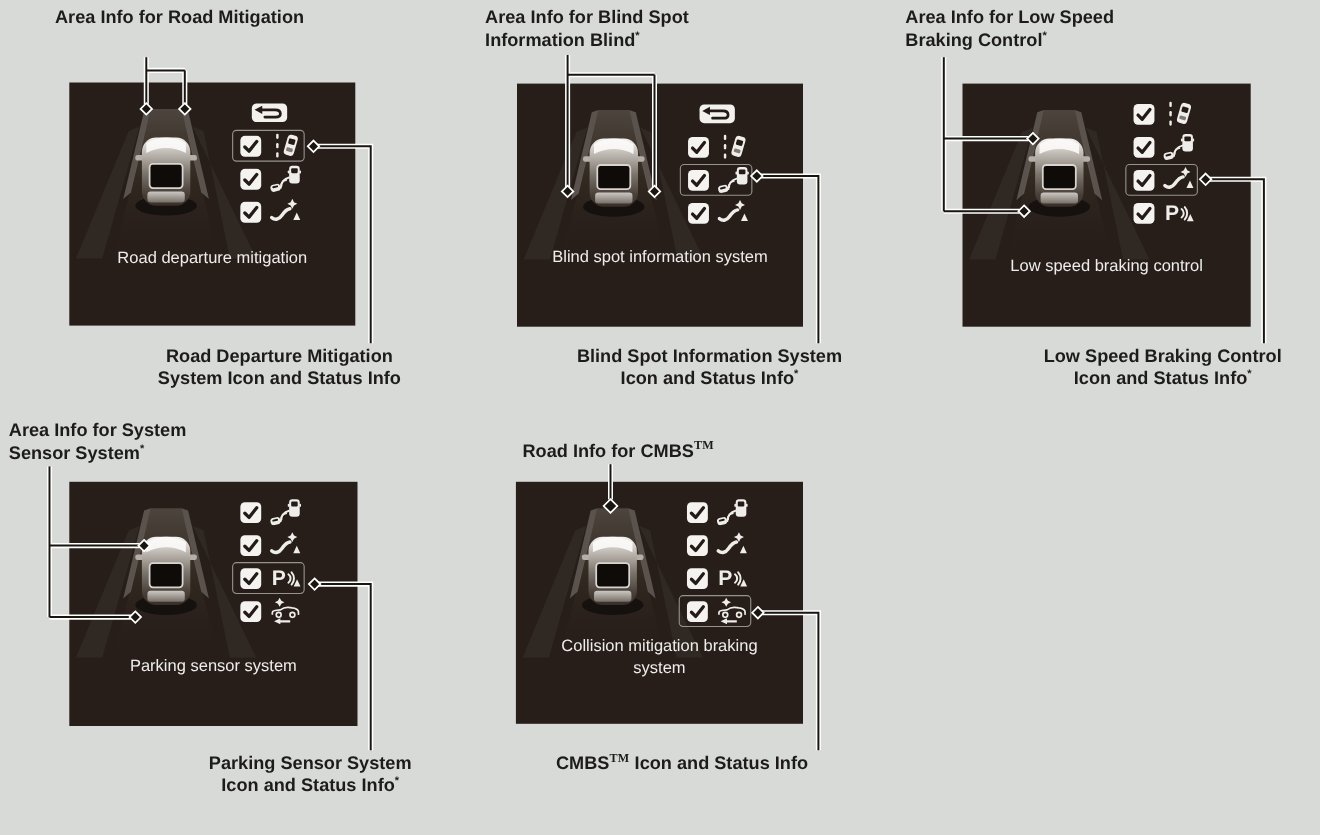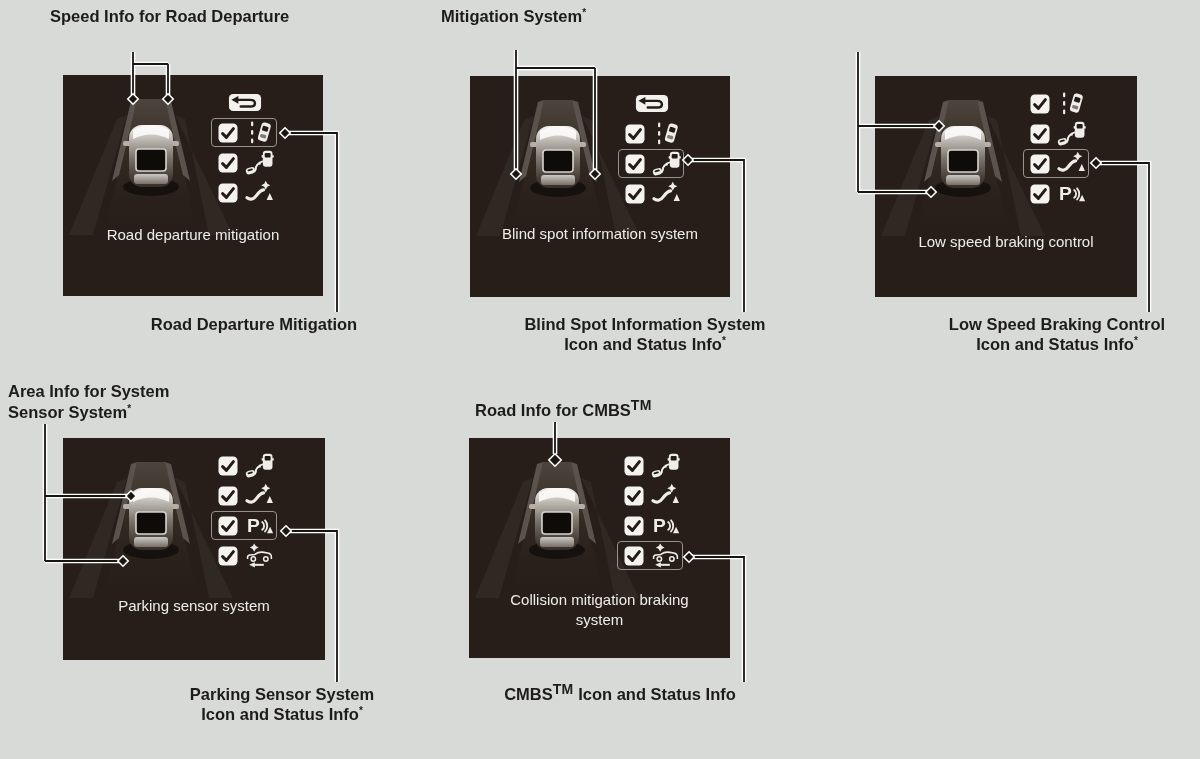--- a/index.html
+++ b/index.html
@@ -12,21 +12,21 @@
   
   .area-label{
     position:absolute;color:#1d1c1a;font-size:16.5px;font-weight:700;
     line-height:21px;white-space:nowrap;z-index:3;
   }
   .icon-label{
     position:absolute;color:#1d1c1a;font-size:16.5px;font-weight:700;
     line-height:20px;text-align:center;white-space:nowrap;z-index:3;
   }
   sup{font-size:10px;line-height:0;}
-  sup.tm{font-size:14px;letter-spacing:.3px;}
+  sup.tm{font-size:11px;letter-spacing:.3px;font-family:Liberation Serif, serif;}
   
   .panel{
     position:absolute;background:#271e1a;z-index:1;overflow:hidden;
   }
   .carart{position:absolute;left:0;top:0;z-index:1;}
   .rows{position:absolute;left:148px;top:13px;z-index:2;}
   .row{
     box-sizing:border-box;width:66px;height:29px;margin-bottom:1px;
     display:flex;align-items:center;gap:7px;padding:0 0 0 6px;
     border:1.5px solid transparent;border-radius:4px;
@@ -37,21 +37,21 @@
   .ic{width:29px;height:25px;flex:0 0 auto;}
   .ic-return-arrow{width:34px;height:19px;}
   .caption{
     position:absolute;left:0;right:0;text-align:center;z-index:2;
     color:#eeedeb;font-size:15px;line-height:20px;white-space:pre-line;
   }
   .p1 .caption{top:150px;}
   .p2 .caption{top:148px;}
   .p3 .caption{top:156px;}
   .p4 .caption{top:158px;}
-  .p5 .caption{top:152px;}
+  .p5 .caption{top:140px;}
   
   .lane-hi,.bs-hi,.bump-hi,.ahead-hi{display:none;}
   
   .overlay{position:absolute;left:0;top:0;z-index:5;pointer-events:none;}
   .lw{fill:none;stroke:#ffffff;stroke-width:4.6px;}
   .lb{fill:none;stroke:#19150f;stroke-width:1.8px;}
   .dm{fill:#19150f;stroke:#ffffff;stroke-width:1.6px;}
 </style>
 </head>
 <body>
@@ -160,21 +160,21 @@
       <rect x="71" y="99" width="34" height="10" rx="3" fill="url(#trunkGrad)"></rect>
       <path class="bump-hi" d="M64,54 Q88,41 112,54" fill="none" stroke="#ffffff" stroke-width="7" opacity="0.22" stroke-linecap="round"></path>
       <path class="bump-hi" d="M64,54 Q88,41 112,54" fill="none" stroke="#f6f4f1" stroke-width="2.8" stroke-linecap="round"></path>
       <path class="bump-hi" d="M62,112 Q88,127 114,112" fill="none" stroke="#ffffff" stroke-width="7" opacity="0.22" stroke-linecap="round"></path>
       <path class="bump-hi" d="M62,112 Q88,127 114,112" fill="none" stroke="#f6f4f1" stroke-width="2.8" stroke-linecap="round"></path>
     </symbol>
   </defs>
 </svg>
 
 <div class="area-label" style="left:50px;top:6px">
-  <div><span>Speed Info for Road Departure</span><sup class="tm"></sup></div>
+  <div><span>Area Info for Road Mitigation</span><sup class="tm"></sup></div>
 </div>
 <div class="panel p1 v-lanes" style="left:63px;top:75px;width:260px;height:221px">
   <svg class="carart" width="176" height="221" viewBox="0 0 176 221">
       <use href="#sym-carscene"></use>
     </svg>
   <div class="rows">
       <div class="row return-row">
         <svg class="ic ic-return-arrow" viewBox="0 0 36 20">
           <use href="#sym-return-arrow"></use>
         </svg>
@@ -201,24 +201,26 @@
         </svg>
         <svg class="ic ic-low-speed-braking" viewBox="0 0 30 26">
           <use href="#sym-low-speed-braking"></use>
         </svg>
       </div>
     </div>
   <div class="caption">Road departure mitigation</div>
 </div>
 <div class="icon-label" style="left:134px;top:314px;width:240px">
   <div><span>Road Departure Mitigation</span><sup class="tm"></sup><span></span></div>
+  <div><span>System Icon and Status Info</span><sup></sup></div>
 </div>
 
 <div class="area-label" style="left:441px;top:6px">
-  <div><span>Mitigation System</span><sup>*</sup></div>
+  <div><span>Area Info for Blind Spot</span><sup class="tm"></sup></div>
+  <div><span>Information Blind</span><sup>*</sup></div>
 </div>
 <div class="panel p2 v-blind" style="left:470px;top:76px;width:260px;height:221px">
   <svg class="carart" width="176" height="221" viewBox="0 0 176 221">
       <use href="#sym-carscene"></use>
     </svg>
   <div class="rows">
       <div class="row return-row">
         <svg class="ic ic-return-arrow" viewBox="0 0 36 20">
           <use href="#sym-return-arrow"></use>
         </svg>
@@ -249,20 +251,22 @@
       </div>
     </div>
   <div class="caption">Blind spot information system</div>
 </div>
 <div class="icon-label" style="left:510px;top:314px;width:270px">
   <div><span>Blind Spot Information System</span><sup class="tm"></sup><span></span></div>
   <div><span>Icon and Status Info</span><sup>*</sup></div>
 </div>
 
 <div class="area-label" style="left:823px;top:6px">
+  <div><span>Area Info for Low Speed</span><sup class="tm"></sup></div>
+  <div><span>Braking Control</span><sup>*</sup></div>
 </div>
 <div class="panel p3 v-bumper" style="left:875px;top:76px;width:262px;height:221px">
   <svg class="carart" width="176" height="221" viewBox="0 0 176 221">
       <use href="#sym-carscene"></use>
     </svg>
   <div class="rows">
       <div class="row">
         <svg class="cb" viewBox="0 0 20 20">
           <use href="#sym-checkbox"></use>
         </svg>

